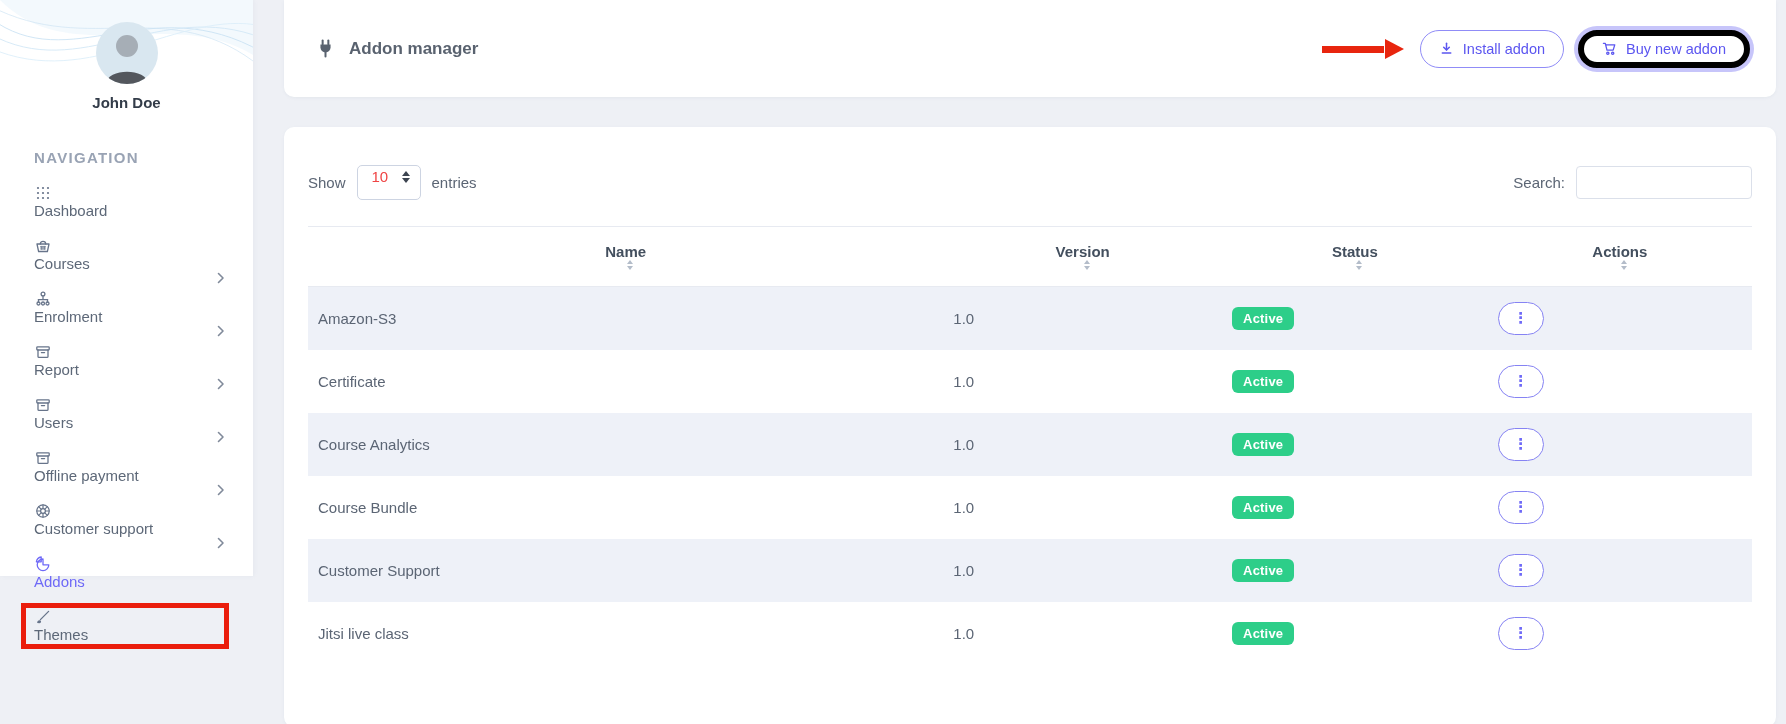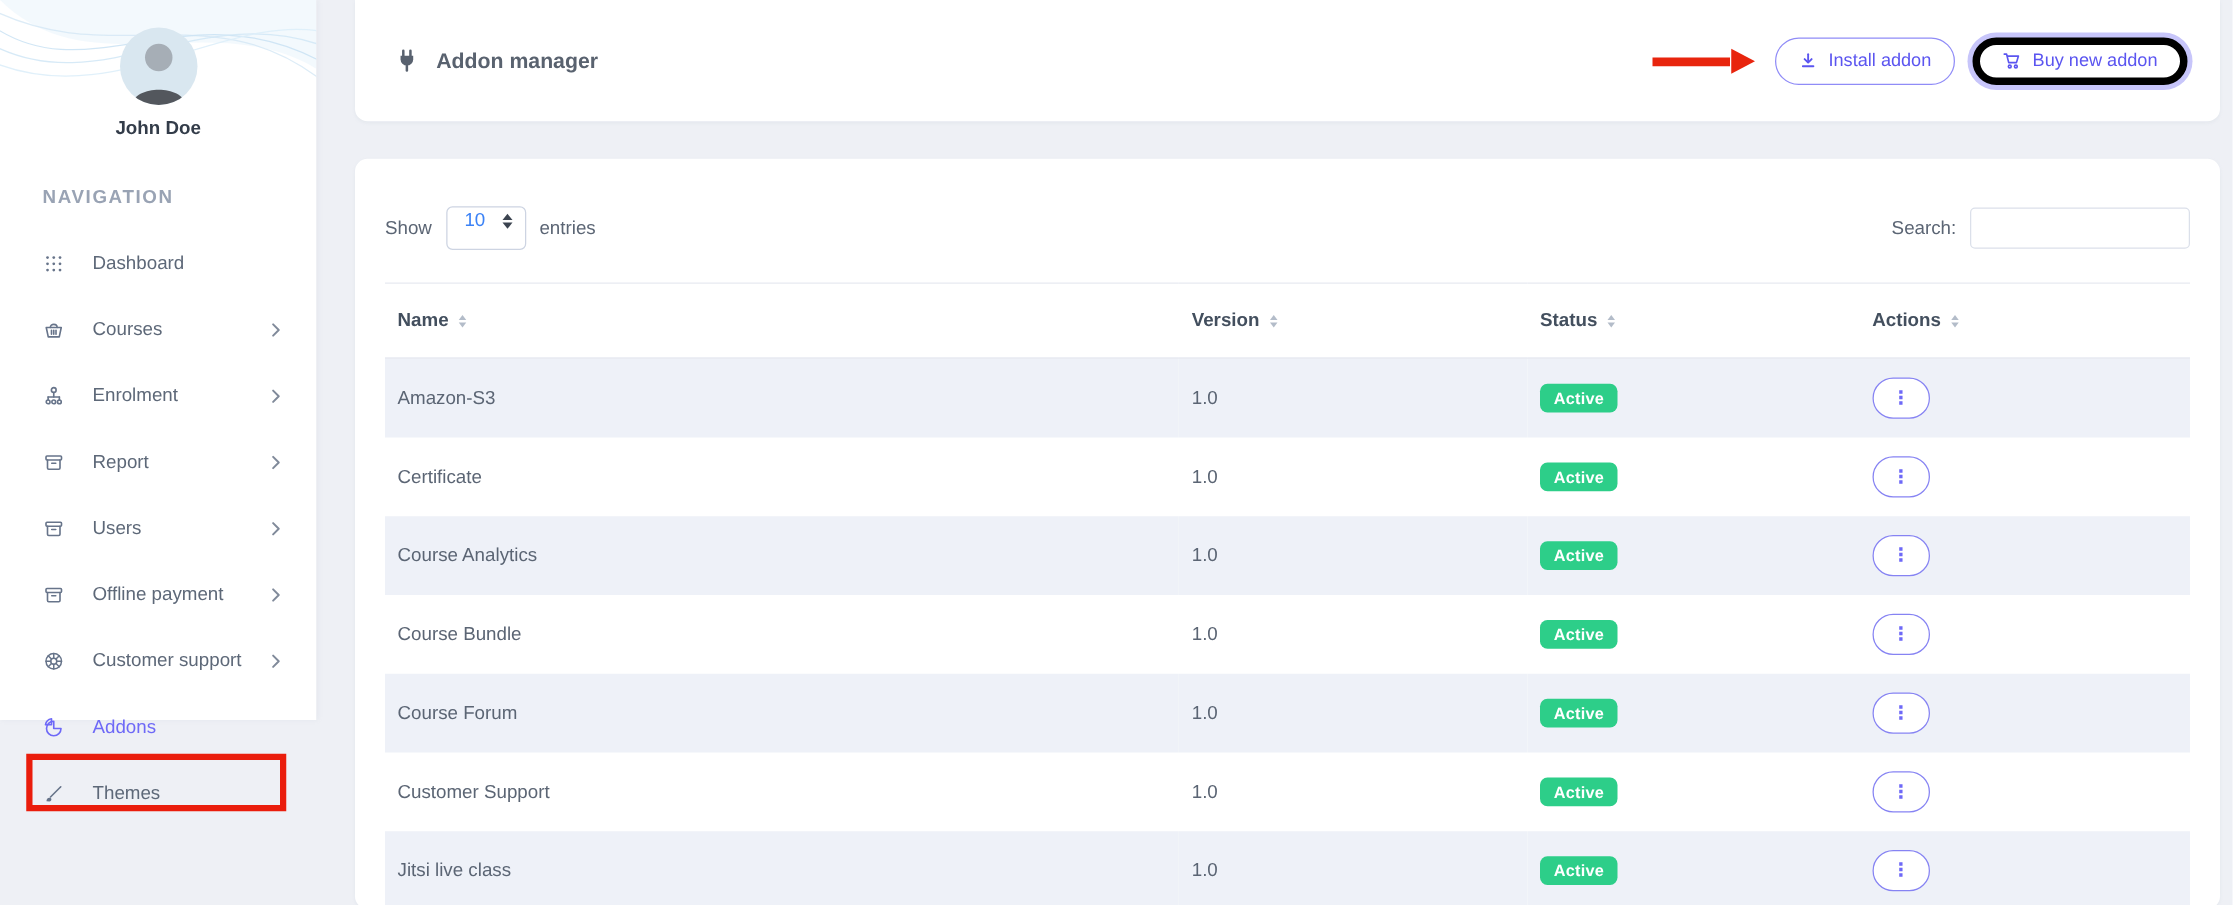--- a/index.html
+++ b/index.html
@@ -20,22 +20,22 @@
   }
   .waves { position:absolute; top:0; left:0; pointer-events:none; }
   .avatar {
     width:62px; height:62px; border-radius:50%;
     background:#d9e7f0; margin:22px auto 0; overflow:hidden; position:relative;
   }
   .user-name { text-align:center; margin-top:10px; font-weight:bold; font-size:15px; color:#333c49; }
   .nav-label { margin:38px 0 0 34px; font-size:15px; letter-spacing:1.3px; color:#99a3b4; font-weight:bold; }
   .nav-list { margin-top:18px; }
   .nav-item {
-    height:53px; display:flex; align-items:center;
-    padding:0 28px 0 34px; cursor:pointer; color:#5d6878;
+    height:53px; display:flex; align-items:flex-start;
+    padding:0 28px 0 34px; cursor:pointer; color:#5d6878;flex-direction:column;
   }
   .nav-item .nav-icon { width:18px; height:18px; margin-right:22px; display:inline-flex; flex:0 0 18px; }
   .nav-item .nav-icon svg { width:18px; height:18px; stroke:#67748a; }
   .nav-item.active { color:#6e69f7; }
   .nav-item.active .nav-icon svg { stroke:#6e69f7; }
   .nav-item .chev { margin-left:auto; display:inline-flex; }
   .annotation-box {
     position:absolute; left:21px; top:603px; width:208px; height:46px;
     border:5px solid #ea1d0c; pointer-events:none;
   }
@@ -71,35 +71,35 @@
   .table-card {
     background:#fff; border-radius:10px; margin-top:30px; height:600px;
     box-shadow:0 1px 3px rgba(160,170,190,.12);
     padding:38px 24px 0;
   }
   .controls { display:flex; justify-content:space-between; align-items:center; }
   .show-wrap { display:flex; align-items:center; gap:11px; }
   .page-select {
     width:64px; height:35px; border:1px solid #cdd4e2; border-radius:5px;
     display:flex; align-items:center; justify-content:space-between;
-    padding:0 10px 12px 14px; color:#3b82f6; background:#fff; cursor:pointer;
+    padding:0 10px 12px 14px; color:#ef4444; background:#fff; cursor:pointer;
   }
   .stepper { display:inline-flex; flex-direction:column; gap:2px; }
   .stepper i { width:0; height:0; border-left:4px solid transparent; border-right:4px solid transparent; }
   .stepper .up { border-bottom:5px solid #3c4450; }
   .stepper .down { border-top:5px solid #3c4450; }
   .search-wrap { display:flex; align-items:center; gap:11px; }
   .search-input {
     width:176px; height:33px; border:1px solid #dbe0ea; border-radius:4px;
     padding:0 10px; font:inherit; color:#2f3a48; outline:none;
   }
 
   table { width:100%; border-collapse:collapse; table-layout:fixed; margin-top:26px; border-top:1px solid #e7eaf1; }
   thead th { border-bottom:1px solid #e7eaf1; height:60px; font-size:15px; color:#434f5e; text-align:left; padding:0 10px; cursor:pointer; }
-  .th-flex { display:flex; align-items:center; justify-content:flex-start; }
+  .th-flex { display:flex; align-items:center; justify-content:flex-end;flex-direction:column; }
   .sort { display:inline-flex; flex-direction:column; gap:2px; margin-left:8px; }
   .sort i { width:0; height:0; border-left:3.5px solid transparent; border-right:3.5px solid transparent; }
   .sort .up { border-bottom:4px solid #b3bcc9; }
   .sort .down { border-top:4px solid #b3bcc9; }
   tbody td { height:63px; padding:12px 10px; vertical-align:middle; color:#5b6574; }
   tbody tr:nth-child(odd) { background:#eef1f8; }
   .badge {
     display:inline-block; background:#2dce89; color:#fff; font-size:13px;
     font-weight:bold; padding:4px 11px; border-radius:6px; letter-spacing:.2px;
   }
@@ -420,30 +420,20 @@
             <td>Course Bundle</td>
             <td>1.0</td>
             <td><span class="badge">Active</span></td>
             <td>
               <button class="action-btn">
                 <span>⋮</span>
               </button>
             </td>
           </tr>
           <tr>
-            <td>Course Forum</td>
-            <td>1.0</td>
-            <td><span class="badge">Active</span></td>
-            <td>
-              <button class="action-btn">
-                <span>⋮</span>
-              </button>
-            </td>
-          </tr>
-          <tr>
             <td>Customer Support</td>
             <td>1.0</td>
             <td><span class="badge">Active</span></td>
             <td>
               <button class="action-btn">
                 <span>⋮</span>
               </button>
             </td>
           </tr>
           <tr>

